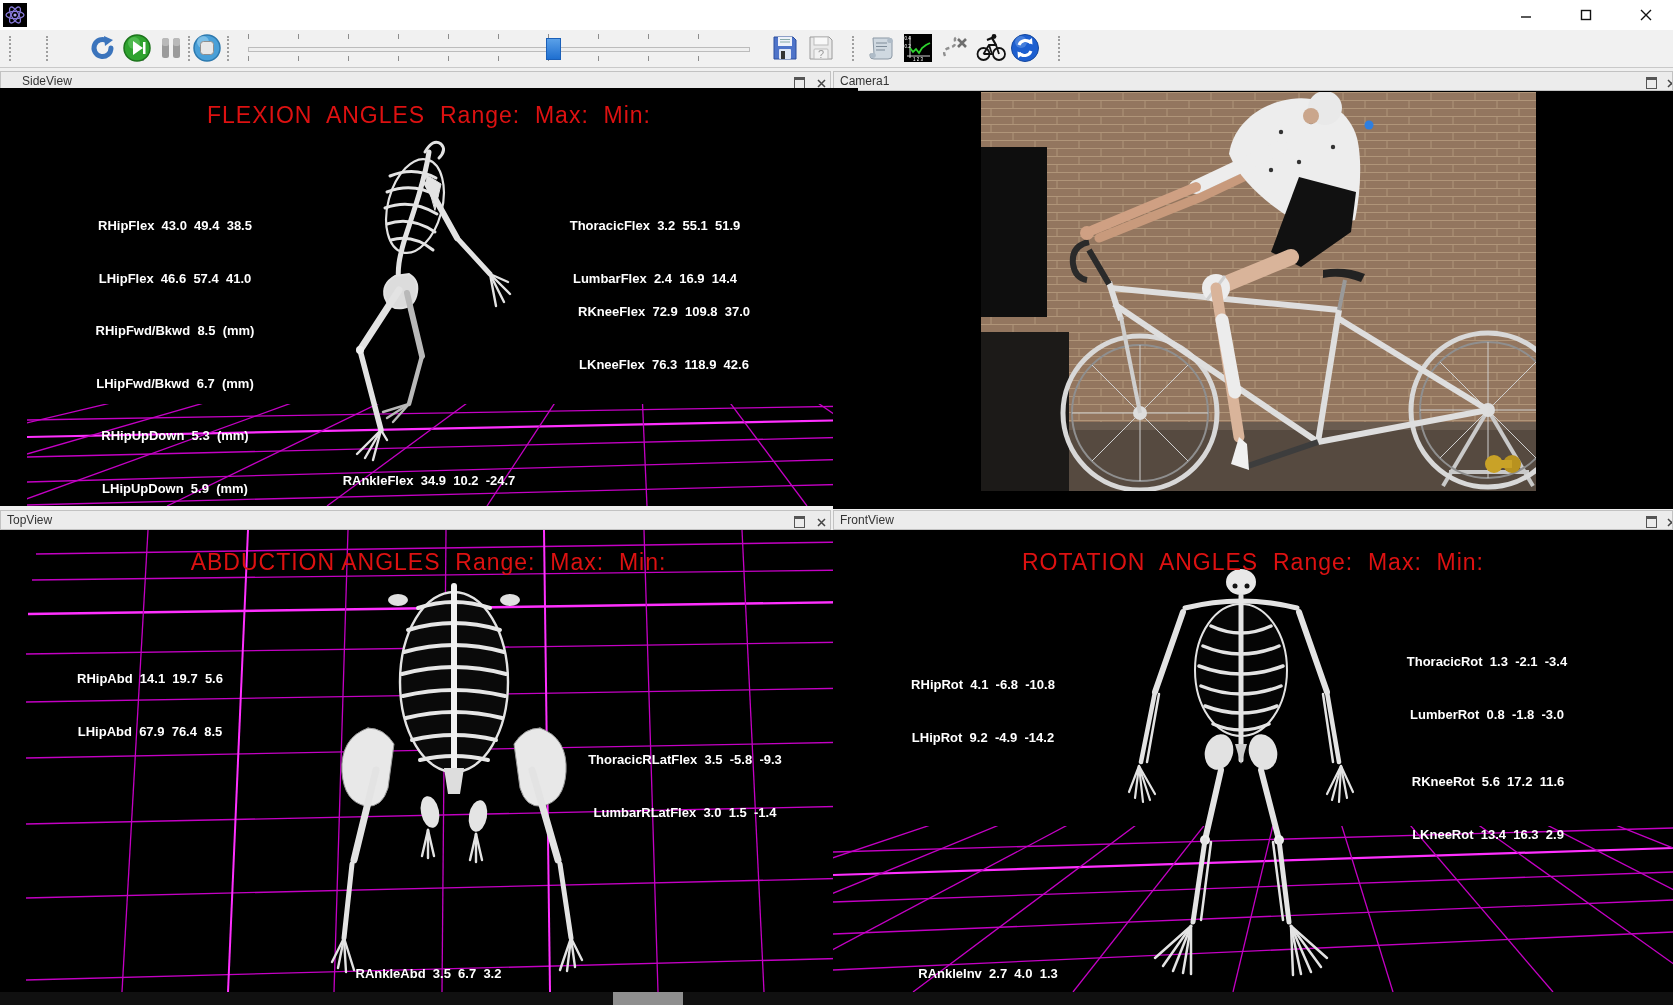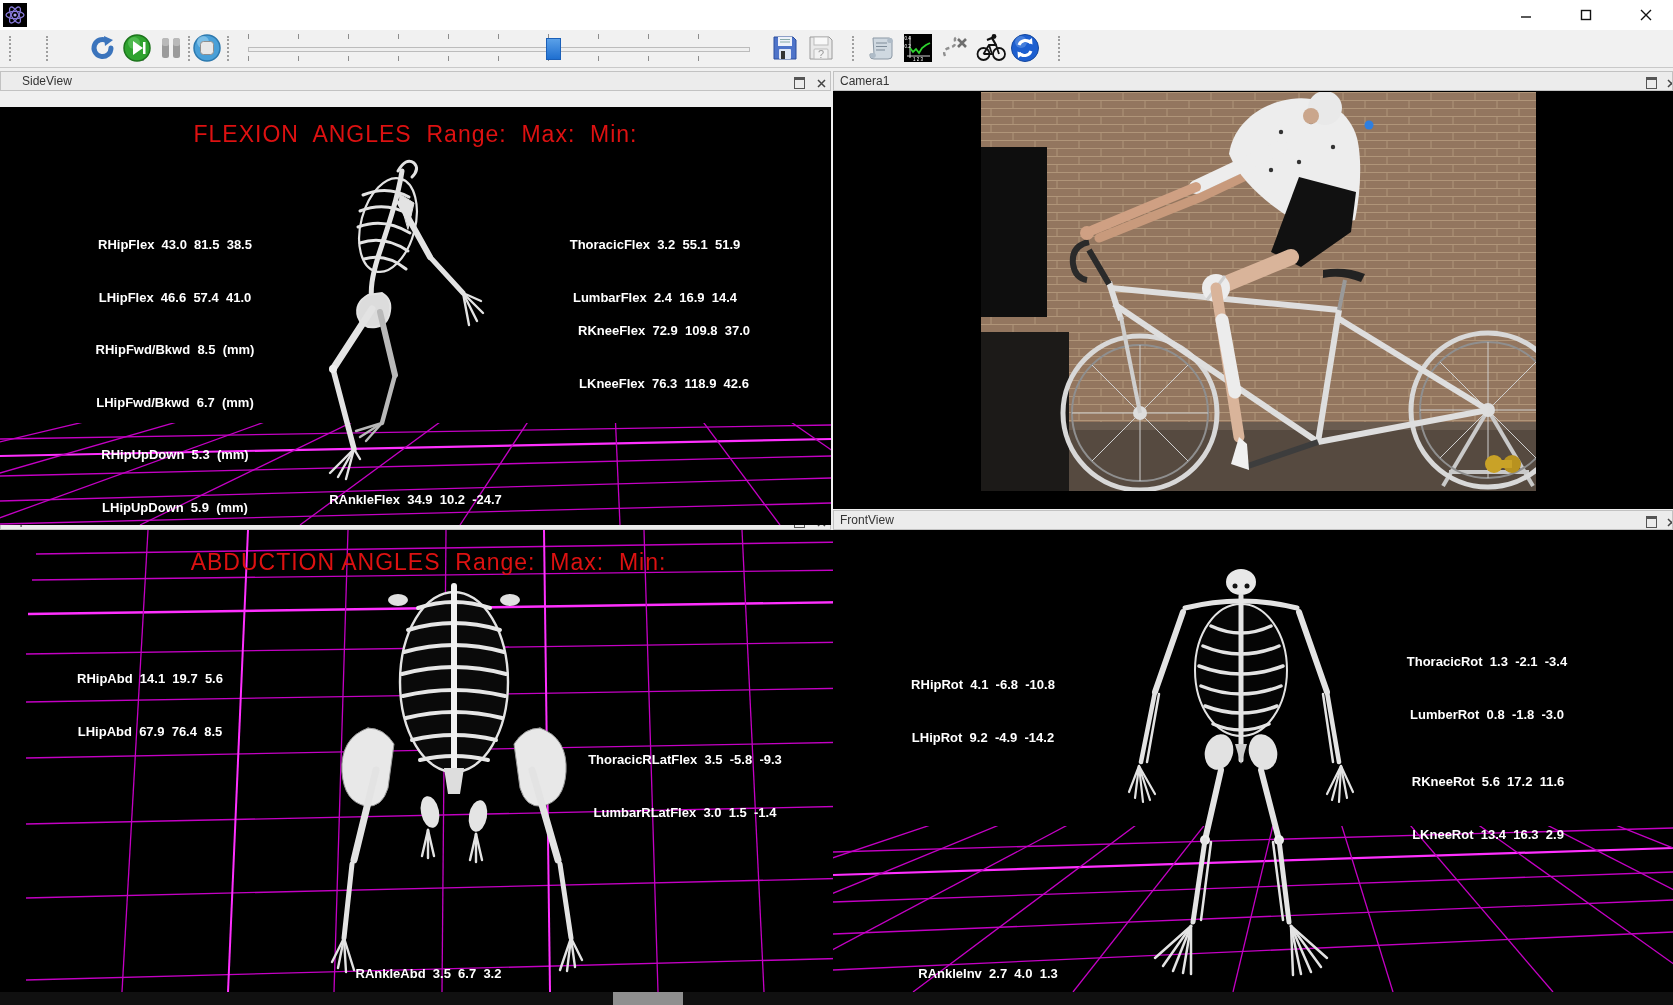--- a/index.html
+++ b/index.html
@@ -201,21 +201,21 @@
   </div>
   <div class="phead" style="left:0;top:510px;width:831px;">
     <span>TopView</span>
     <span class="pfloat" style="left:793px;"></span>
     <span class="pclose" style="left:815px;">
       <svg width="11" height="11">
           <path d="M2,2 L9,9 M9,2 L2,9" stroke="#444" stroke-width="1.5"></path>
         </svg></span>
   </div>
 
-  <div class="vp" style="left:0;top:107px;width:831px;height:418px;">
+  <div class="vp" style="left:0;top:88px;width:831px;height:418px;padding-left:27px;">
     <svg width="831" height="418" viewBox="0 0 831 418">
       <g stroke="#c400c4" stroke-width="1.3">
         <line x1="0" y1="332" x2="831" y2="318"></line>
         <line x1="0" y1="349" x2="831" y2="332" stroke="#ff30ff" stroke-width="2.2"></line>
         <line x1="0" y1="369" x2="831" y2="349"></line>
         <line x1="0" y1="394" x2="831" y2="371"></line>
         <line x1="0" y1="417" x2="831" y2="396"></line>
         <g clip-path="url(#svclip)">
           <line x1="610" y1="190" x2="-350" y2="418"></line>
             <line x1="610" y1="190" x2="-180" y2="418"></line>
@@ -264,21 +264,21 @@
         <g stroke-width="2.4">
           <path d="M354,342 L330,366"></path>
             <path d="M354,342 L338,370"></path>
           <path d="M354,342 L346,372"></path>
             <path d="M354,342 L360,352"></path>
         </g>
       </g>
     </svg>
     <div class="red-heading" style="top:14px;">FLEXION  ANGLES  Range:  Max:  Min:</div>
     <div class="mblock" style="left:50px;top:94px;width:250px;">
-      <div>RHipFlex  43.0  81.5  38.5</div>
+      <div>RHipFlex  43.0  49.4  38.5</div>
       <div>LHipFlex  46.6  57.4  41.0</div>
       <div>RHipFwd/Bkwd  8.5  (mm)</div>
       <div>LHipFwd/Bkwd  6.7  (mm)</div>
       <div>RHipUpDown  5.3  (mm)</div>
       <div>LHipUpDown  5.9  (mm)</div>
     </div>
     <div class="mblock" style="left:550px;top:94px;width:210px;">
       <div>ThoracicFlex  3.2  55.1  51.9</div>
       <div>LumbarFlex  2.4  16.9  14.4</div>
     </div>
@@ -541,20 +541,21 @@
             <path d="M358,396 L350,443"></path>
             <path d="M358,396 L358,444"></path>
           <path d="M458,396 L494,428"></path>
             <path d="M458,396 L488,437"></path>
             <path d="M458,396 L478,442"></path>
             <path d="M458,396 L468,444"></path>
             <path d="M458,396 L460,445"></path>
         </g>
       </g>
     </svg>
+    <div class="red-heading" style="top:19px;">ROTATION  ANGLES  Range:  Max:  Min:</div>
     <div class="mblock" style="left:60px;top:111px;width:180px;">
       <div>RHipRot  4.1  -6.8  -10.8</div>
       <div>LHipRot  9.2  -4.9  -14.2</div>
     </div>
     <div class="mblock" style="left:564px;top:88px;width:180px;">
       <div>ThoracicRot  1.3  -2.1  -3.4</div>
       <div>LumberRot  0.8  -1.8  -3.0</div>
     </div>
     <div class="mblock" style="left:565px;top:208px;width:180px;">
       <div>RKneeRot  5.6  17.2  11.6</div>

